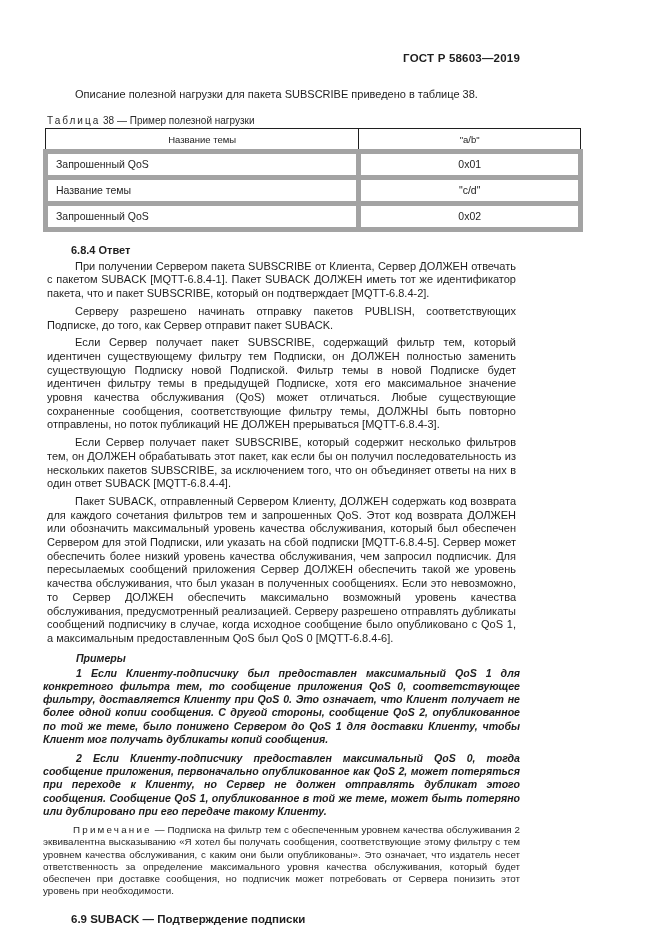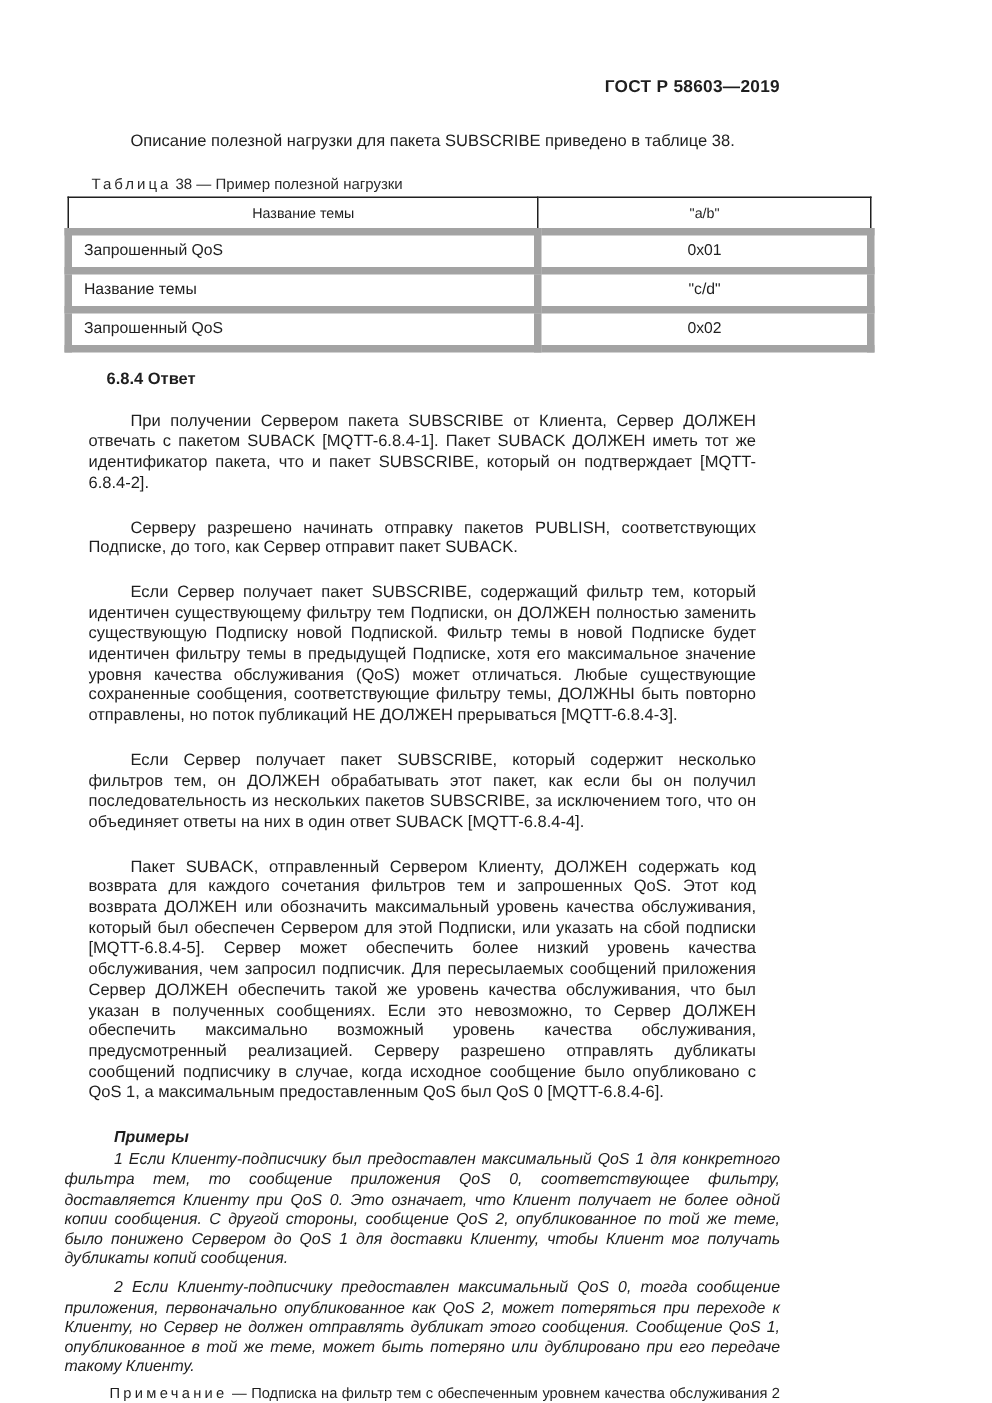--- a/index.html
+++ b/index.html
@@ -22,28 +22,28 @@
     padding: 52px 80px 0 43px;
   }
   .running-header {
     text-align: right;
     font-weight: bold;
     font-size: 11.5px;
     letter-spacing: 0.2px;
     margin: 0 0 24px 0;
   }
   p.body {
-    margin: 16px;
+    margin: 4px;
     font-size: 11px;
     line-height: 13.7px;
     text-align: justify;
     text-indent: 28px;
   }
   .table-caption {
-    margin: 13px 0 0 18px;
+    margin: 13px 0 0 4px;
     font-size: 10px;
     color: #2a2a2a;
   }
   .table-caption .spaced-word { letter-spacing: 2px; }
   table.payload {
     margin-top: 2px;
     width: 540px;
     border-collapse: collapse;
     border: 1.6px solid #1f1f1f;
     table-layout: fixed;
@@ -74,21 +74,21 @@
     margin: 0 0 3px 0;
     font-size: 10.6px;
     font-weight: bold;
     font-style: italic;
     text-indent: 33px;
   }
   .examples p.ex {
     margin: 0 0 6px 0;
     font-size: 10.6px;
     line-height: 13.2px;
-    font-weight: normal;
+    font-weight: bold;
     font-style: italic;
     text-align: justify;
     text-indent: 33px;
   }
   p.note {
     margin: 5px 0 0 0;
     font-size: 9.8px;
     line-height: 12.3px;
     text-align: justify;
     text-indent: 30px;

